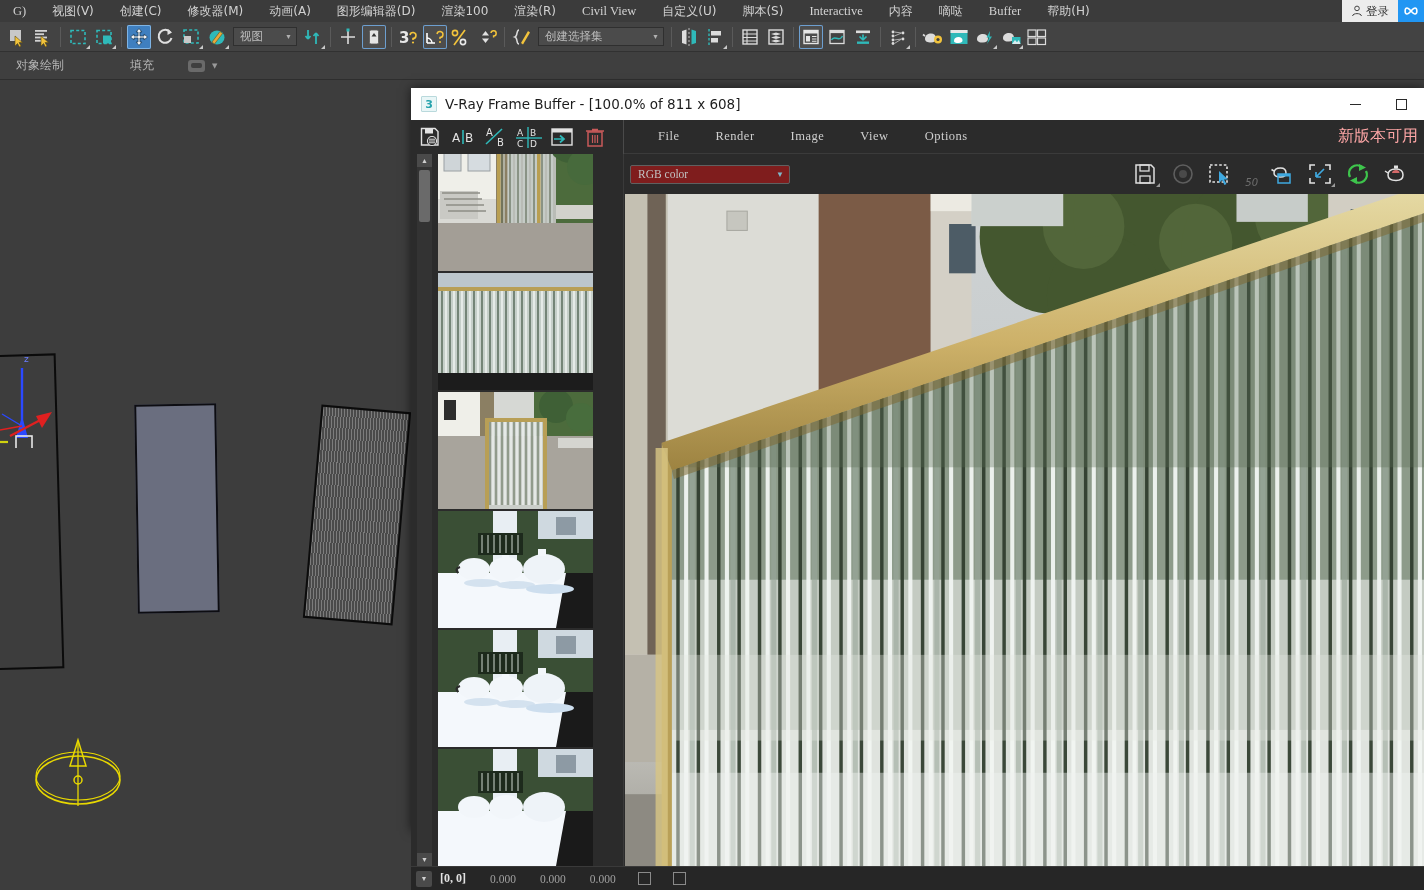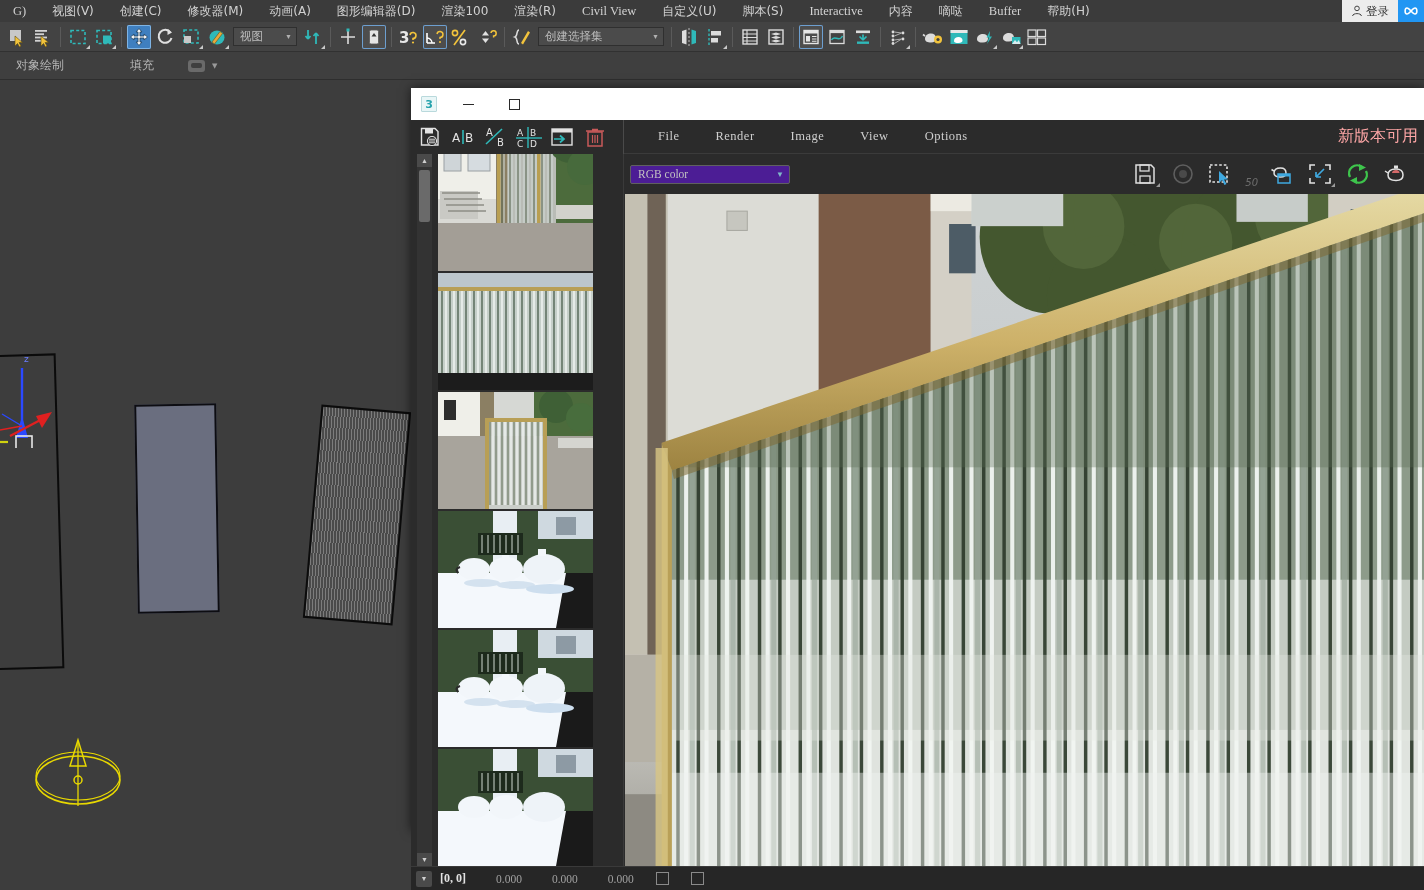--- a/index.html
+++ b/index.html
@@ -185,21 +185,21 @@
     width: 15px; height: 13px; background: #4a4a4a; color: #cfcfcf;
     font-size: 7px; display: flex; align-items: center; justify-content: center;
   }
   .ts-thumb { position: absolute; left: 2px; top: 16px; width: 11px; height: 52px; background: #6a6a6a; border-radius: 2px; }
   .ts-arrow.bottom { position: absolute; bottom: 0; left: 0; }
 
   
   .render-pane { flex: 1; display: flex; flex-direction: column; min-width: 0; background: #2b2b2b; }
   .render-topbar { height: 40px; display: flex; align-items: center; padding: 0 6px; }
   .rgb-combo {
-    width: 160px; height: 19px; background: #4c1d95; border: 1px solid #606060;
+    width: 160px; height: 19px; background: #7f1d1d; border: 1px solid #606060;
     display: flex; align-items: center; justify-content: space-between;
     padding: 0 5px 0 7px; color: #c2c2c2; font-size: 11.5px;
     font-family: "Liberation Serif", serif; border-radius: 2px;
   }
   .rgb-combo .arw { color: #7fb8c8; font-size: 8px; }
   .render-topbar-right { margin-left: auto; display: flex; align-items: flex-end; gap: 10px; padding-right: 8px; font-style: italic; }
   .rt-btn { width: 28px; height: 28px; display: flex; align-items: center; justify-content: center; position: relative; }
   .rt-corner { position: absolute; right: -1px; bottom: 1px; width:0;height:0;
     border-left: 4px solid transparent; border-bottom: 4px solid #9a9a9a; }
   .rt-num { color: #6e6e6e; font-size: 10px; font-family: "DejaVu Sans", sans-serif; }
@@ -208,21 +208,21 @@
 
   
   .vfb-status {
     height: 24px; background: #262626; display: flex; align-items: center;
     color: #cfcfcf; font-size: 11.5px; font-family: "Liberation Serif", serif;
     border-top: 1px solid #3a3a3a;
   }
   .st-dropbtn { width: 16px; height: 16px; margin-left: 5px; background: #4a4a4a;
     color: #d0d0d0; font-size: 7px; display: flex; align-items: center; justify-content: center; border-radius: 2px;}
   .st-coord { margin-left: 8px; font-weight: bold; color: #e2e2e2; font-size: 12px; }
-  .st-val { margin-left: 30px; color: #a0a0a0; }
+  .st-val { margin-left: 24px; color: #a0a0a0; }
   .st-ico { margin-left: 22px; width: 13px; height: 13px; border: 1px solid #8a8a8a; }
   .st-msg {
     margin-left: 22px; flex: 1; color: #7a7a7a; background: #2f2f2f;
     height: 15px; line-height: 15px; padding-left: 5px; overflow: hidden; white-space: nowrap;
   }
 
   
   .split-handle {
     position: absolute; left: 24px; top: 50%; width: 5px; height: 22px;
     background: #474747; border-radius: 1px;
@@ -543,20 +543,21 @@
       <line x1="34" y1="52" x2="16" y2="52" stroke="#1fa32a" stroke-width="2"></line>
       <text x="4" y="56" fill="#1fa32a" font-size="8" font-family="DejaVu Sans, sans-serif">y</text>
     </svg>
     <span class="vp-bottom-yellow">y</span>
   </div>
 
   <div class="vfb">
 
     <div class="vfb-title">
       <span class="vfb-icon">3</span>
+      <span class="vfb-title-text">V-Ray Frame Buffer - [100.0% of 811 x 608]</span>
       <span class="winbtn">
         <i class="min-glyph"></i>
       </span>
       <span class="winbtn">
         <i class="max-glyph"></i>
       </span>
     </div>
 
     <div class="vfb-body">
 

